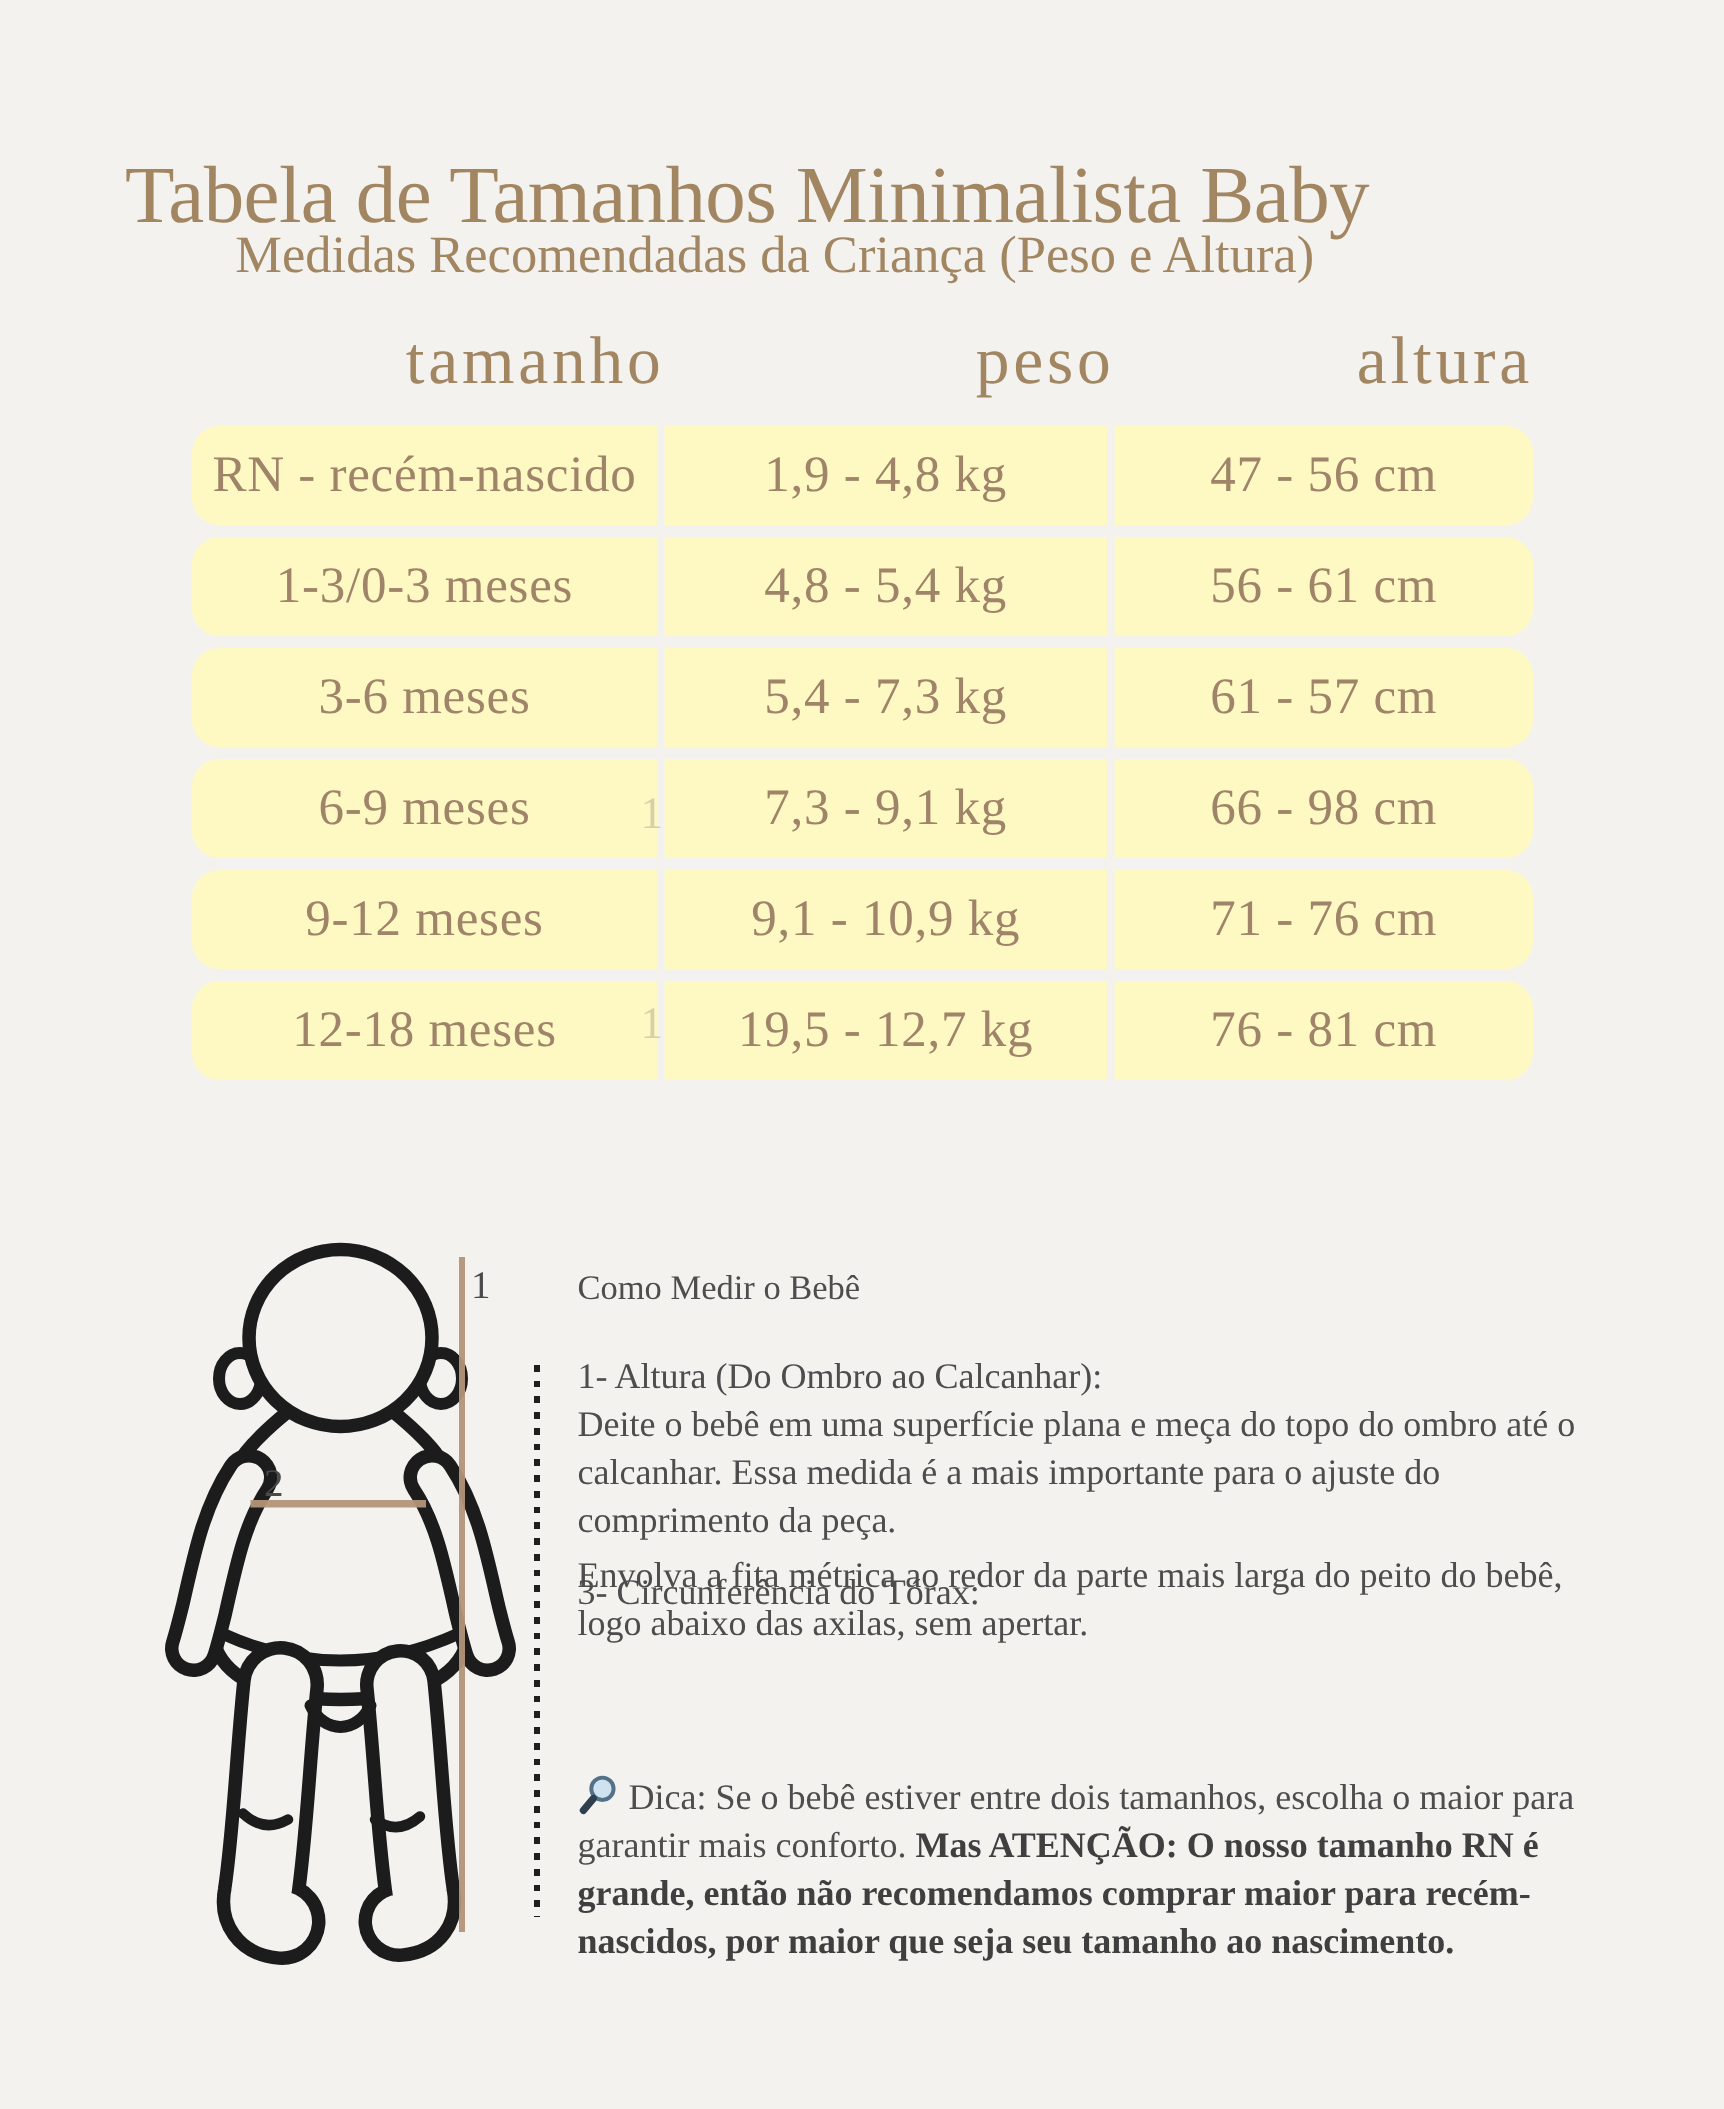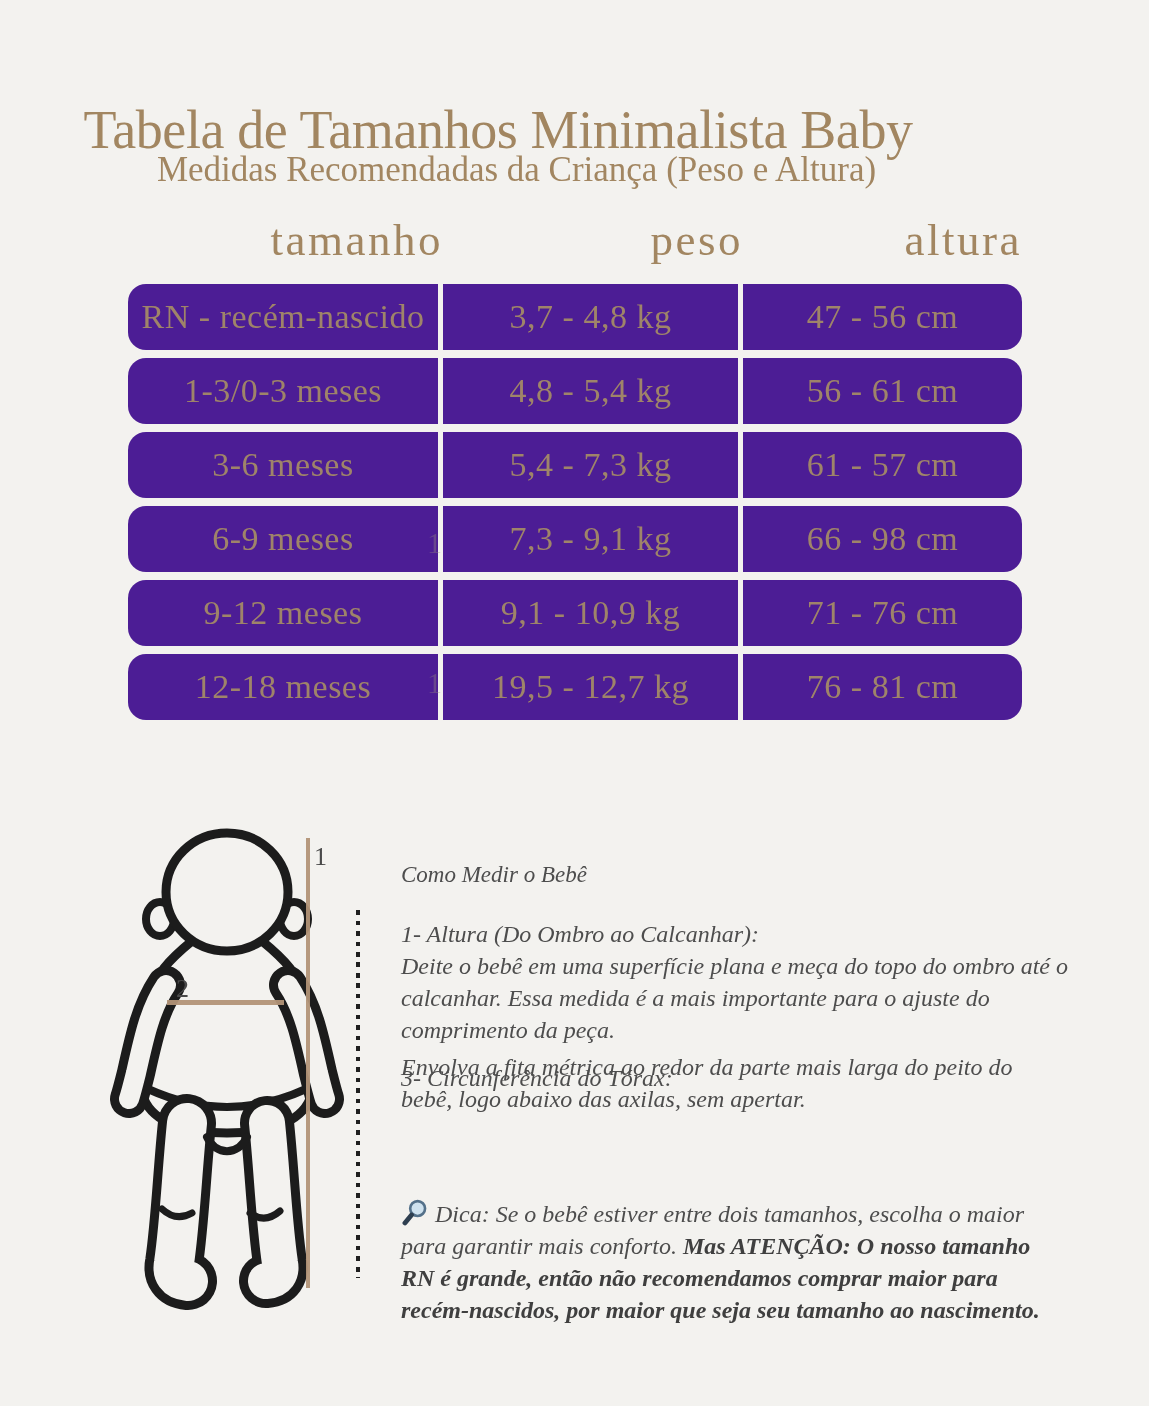--- a/index.html
+++ b/index.html
@@ -29,21 +29,21 @@
     position:absolute;left:128px;top:214px;width:894px;height:52px;
     display:grid;grid-template-columns:315px 300px 279px;
   }
   .th{
     text-align:right;font-size:45px;letter-spacing:2.5px;
     color:#a28661;line-height:52px;
   }
   .stable{position:absolute;left:128px;top:284px;width:894px;}
   .srow{
     width:894px;height:66px;margin-bottom:8px;
-    background:#4c1d95;border-radius:18px;
+    background:#fef9c3;border-radius:18px;
     display:grid;grid-template-columns:315px 300px 279px;
     overflow:hidden;
   }
   .cell{
     display:flex;align-items:center;justify-content:center;
     font-size:34px;letter-spacing:0.5px;color:#9f8469;
   }
   .cell.c1,.cell.c2{border-right:5px solid #f3f2ef;}
   .wm{
     position:absolute;font-size:30px;color:rgba(150,140,125,0.38);
@@ -68,21 +68,21 @@
   .mlabel.l1{left:314px;top:842px;}
   .mlabel.l2{left:176px;top:974px;}
   .dotted-divider{
     position:absolute;left:356px;top:910px;width:4px;height:368px;
     background-image:repeating-linear-gradient(to bottom,
       #1f1f1f 0px,#1f1f1f 4.5px,transparent 4.5px,transparent 10.5px);
   }
 
   
   .instr{position:absolute;left:385px;top:0;width:668px;color:#4d4d4d;}
-  .instr p{position:absolute;margin:16px;font-size:24px;line-height:32px;width:668px;font-style:italic;}
+  .instr p{position:absolute;margin:0;font-size:24px;line-height:32px;width:668px;}
   .i-heading{top:843px;font-size:23px !important;}
   .i-s1-title{top:902px;}
   .i-s1-body{top:934px;}
   .i-s2-title{top:1046px;}
   .i-s2-body{top:1035px;}
   .i-tip{top:1182px;}
   .i-tip strong{font-weight:700;color:#3f3f3f;}
   .mag-icon{
     display:inline-block;width:28px;height:28px;
     vertical-align:-4px;margin-right:6px;
@@ -98,21 +98,21 @@
 
   <div class="thead">
     <div class="th">tamanho</div>
     <div class="th">peso</div>
     <div class="th">altura</div>
   </div>
 
   <div class="stable">
     <div class="srow">
       <div class="cell c1">RN - recém-nascido</div>
-      <div class="cell c2">3,7 - 4,8 kg</div>
+      <div class="cell c2">1,9 - 4,8 kg</div>
       <div class="cell c3">47 - 56 cm</div>
     </div>
     <div class="srow">
       <div class="cell c1">1-3/0-3 meses</div>
       <div class="cell c2">4,8 - 5,4 kg</div>
       <div class="cell c3">56 - 61 cm</div>
     </div>
     <div class="srow">
       <div class="cell c1">3-6 meses</div>
       <div class="cell c2">5,4 - 7,3 kg</div>

